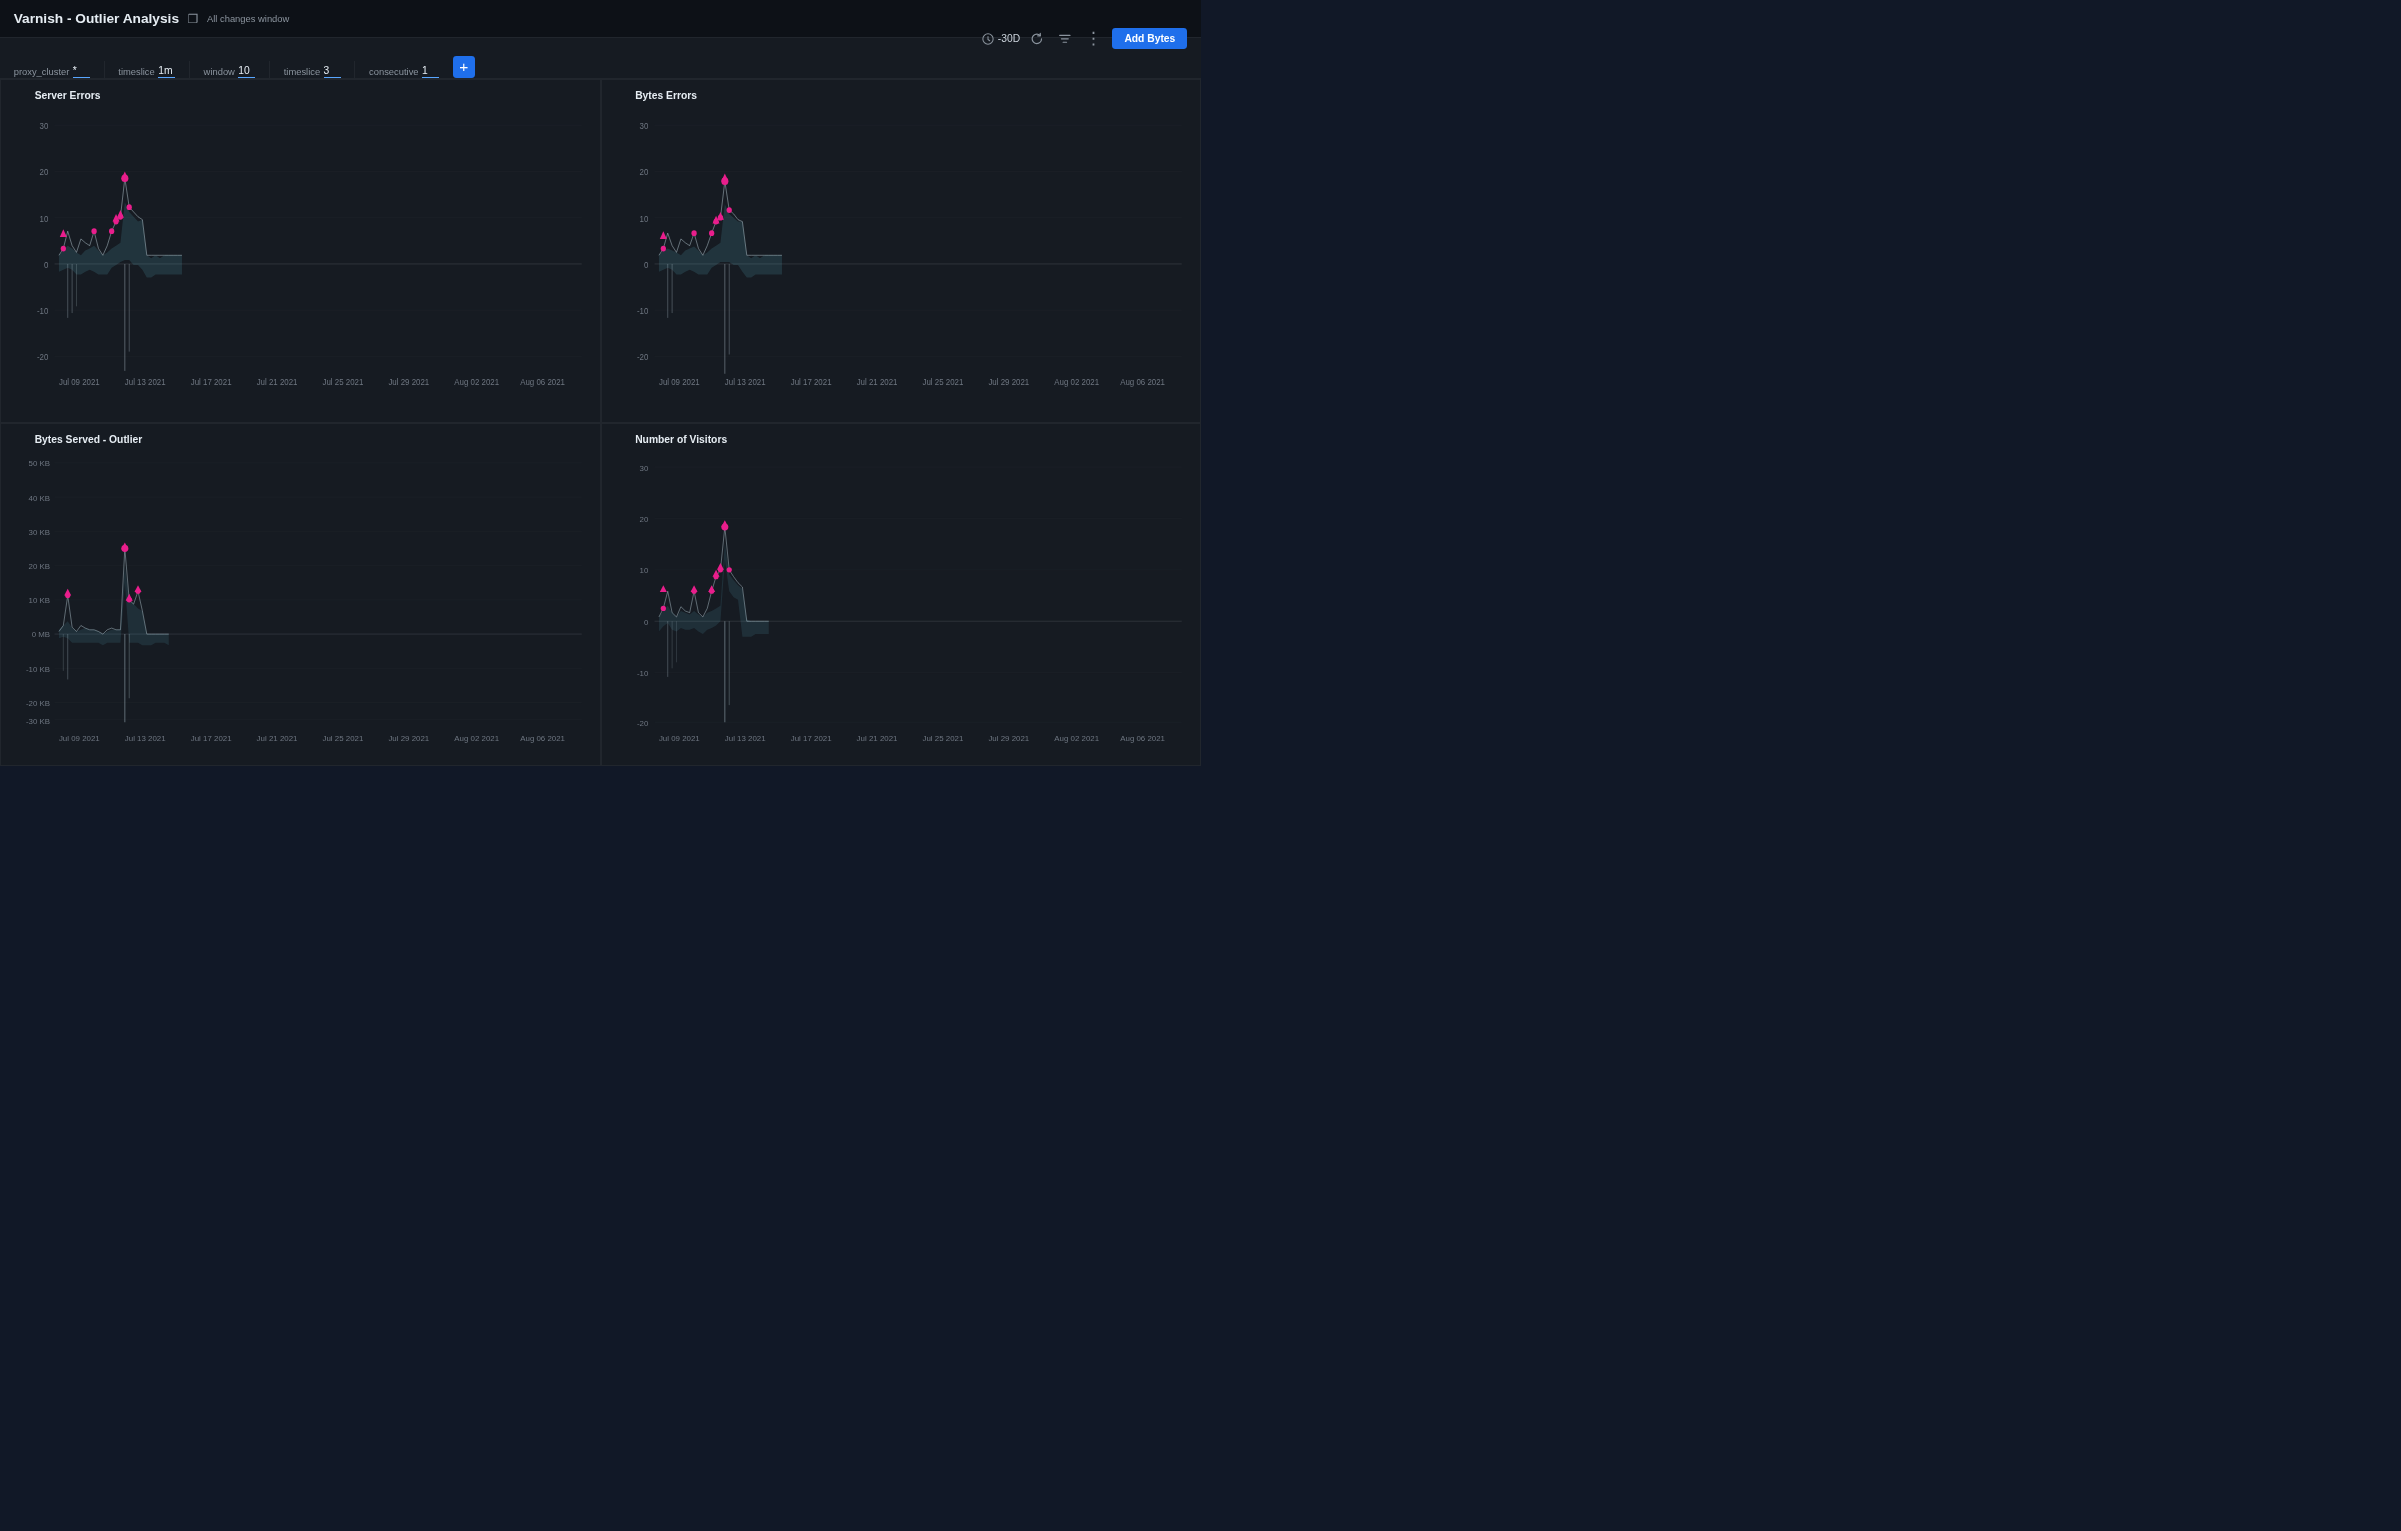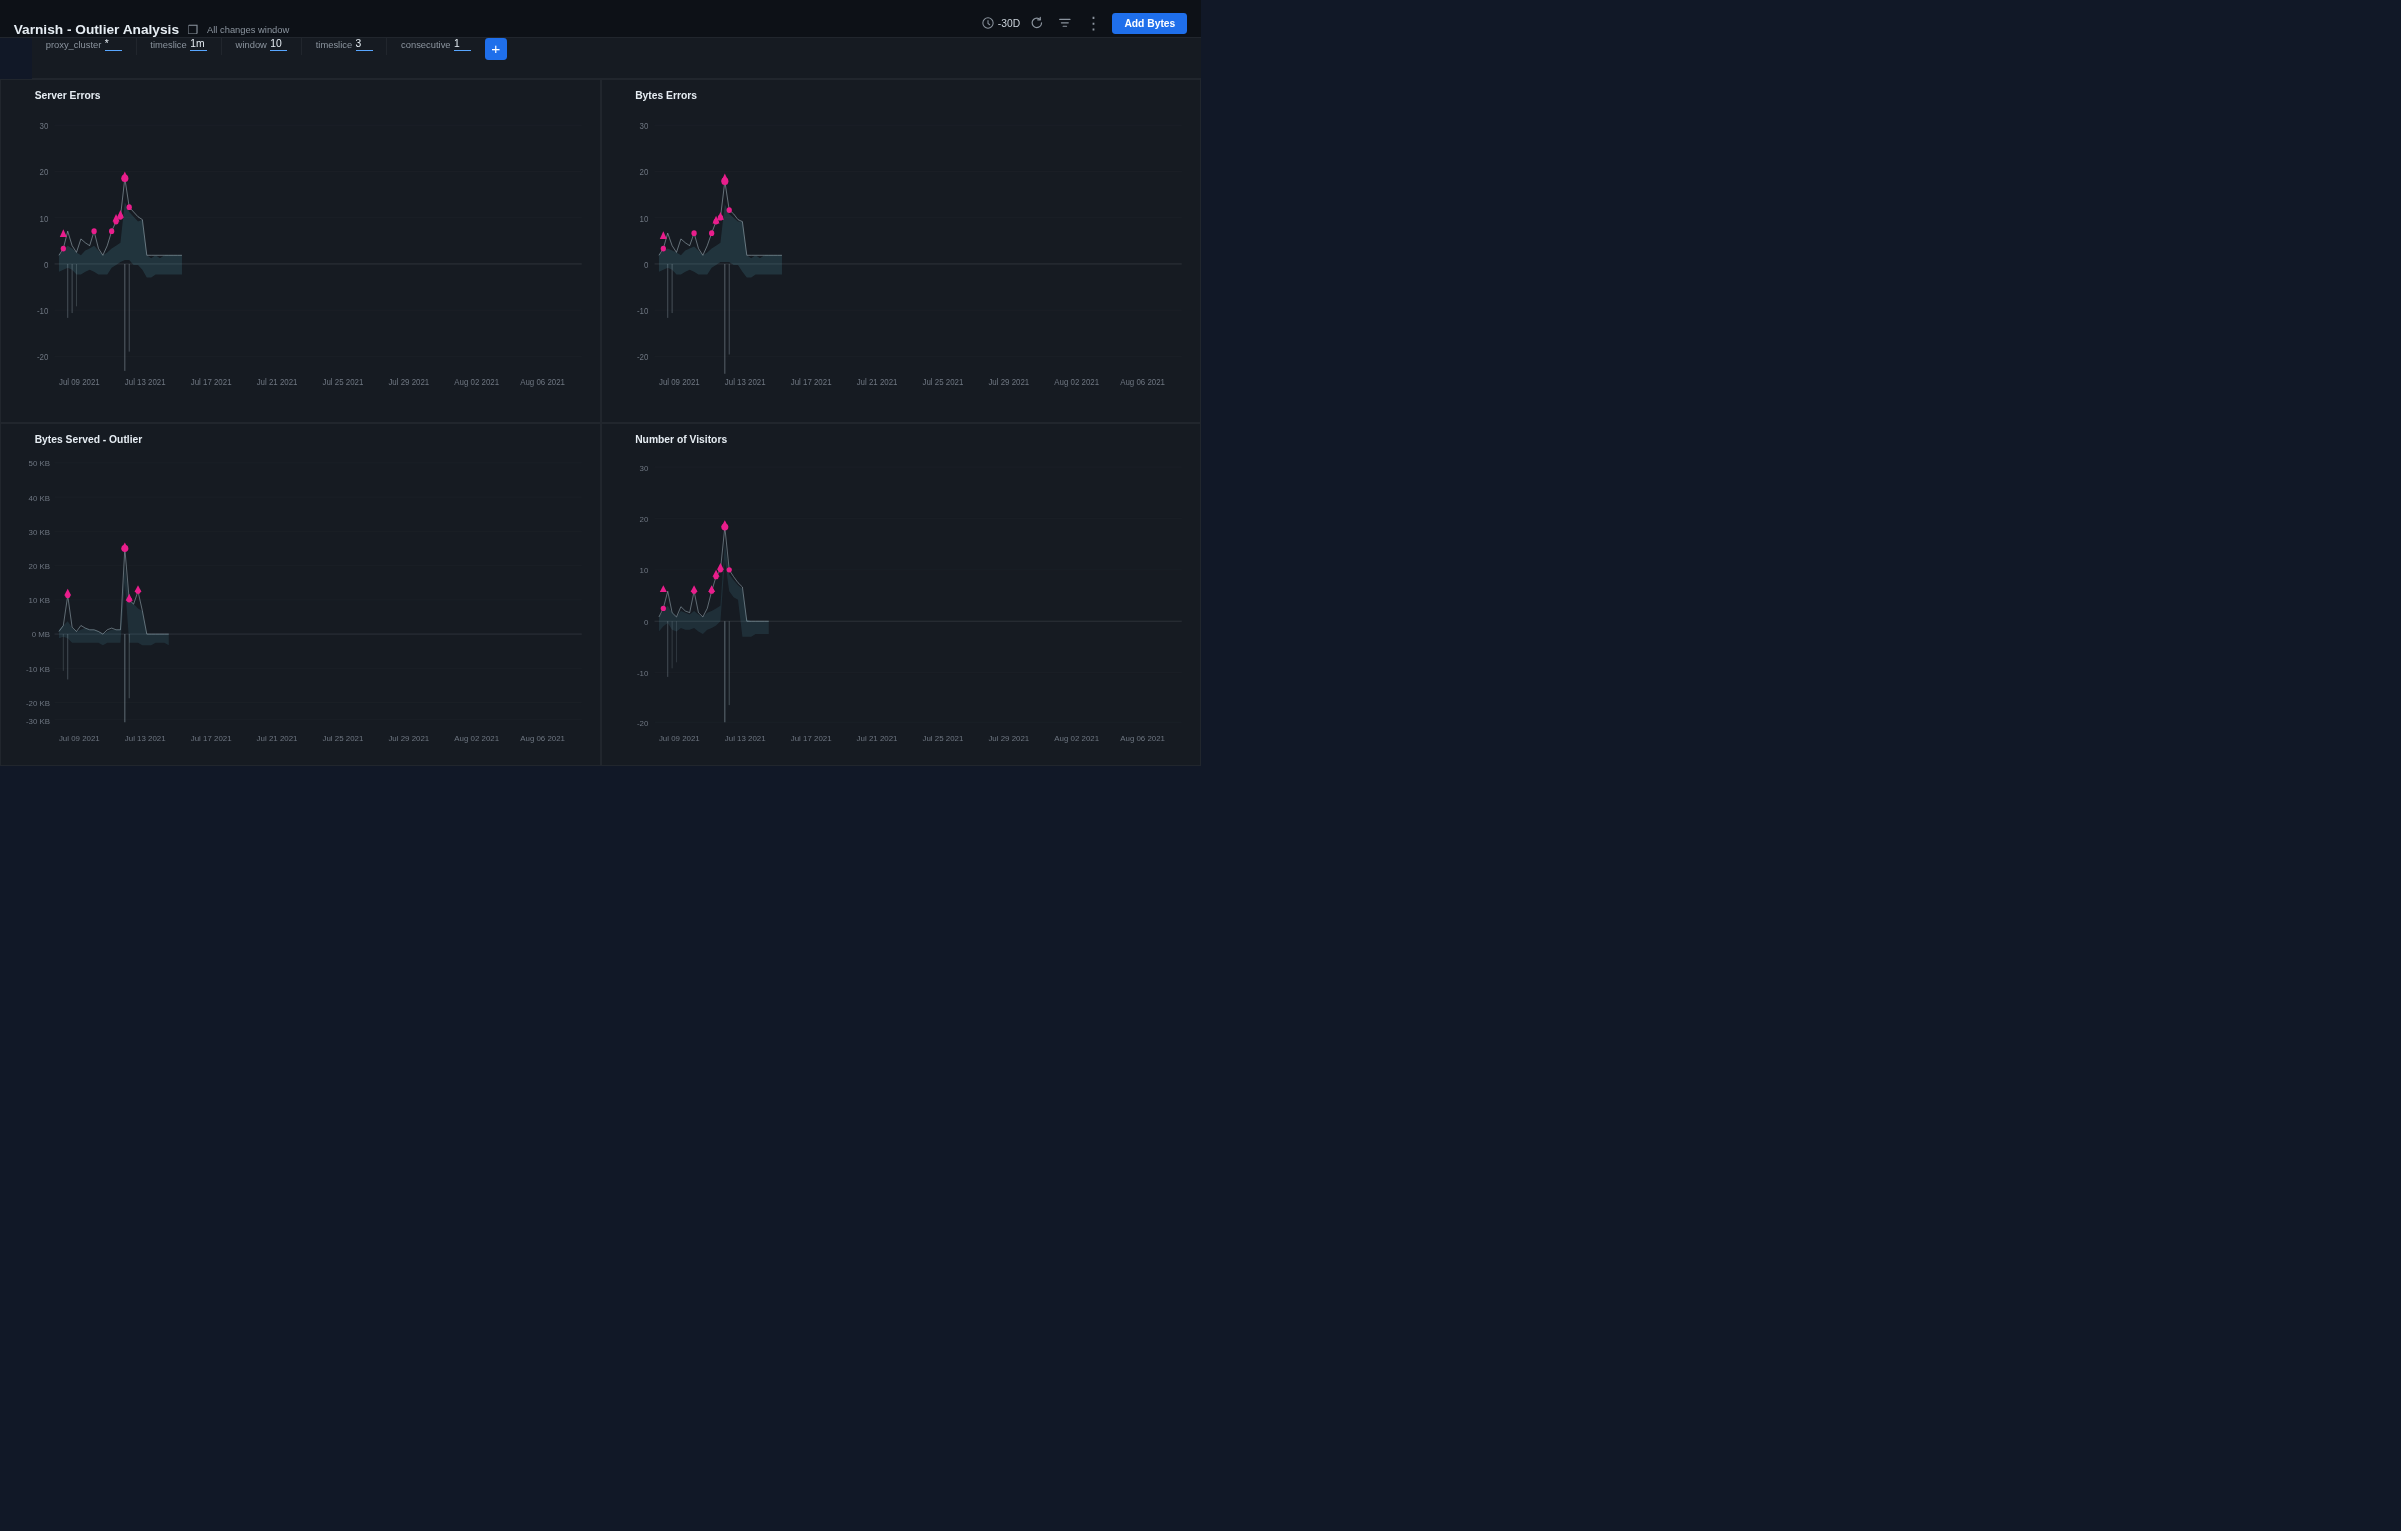--- a/index.html
+++ b/index.html
@@ -11,21 +11,21 @@
       width: 1201px;
       height: 766px;
       overflow: hidden;
     }
     .header {
       background: #0d1117;
       border-bottom: 0.9px solid #21262d;
       padding: 0 13.7px;
       height: 38px;
       display: flex;
-      align-items: flex-end;
+      align-items: center;
       justify-content: space-between;
     }
     .header-left {
       display: flex;
       align-items: center;
       gap: 8.6px;
     }
     .header-title {
       font-size: 13.7px;
       font-weight: 600;
@@ -71,23 +71,22 @@
       font-size: 10.3px;
       font-weight: 600;
       cursor: pointer;
     }
     .toolbar {
       background: #161b22;
       border-bottom: 0.9px solid #21262d;
       padding: 0 13.7px;
       height: 41px;
       display: flex;
-      align-items: flex-start;
+      align-items: flex-end;
       gap: 6.9px;
-      margin-left: 32px;
     }
     .param-group {
       display: flex;
       align-items: center;
       gap: 3.4px;
     }
     .param-label {
       color: #8b949e;
       font-size: 9.4px;
     }

